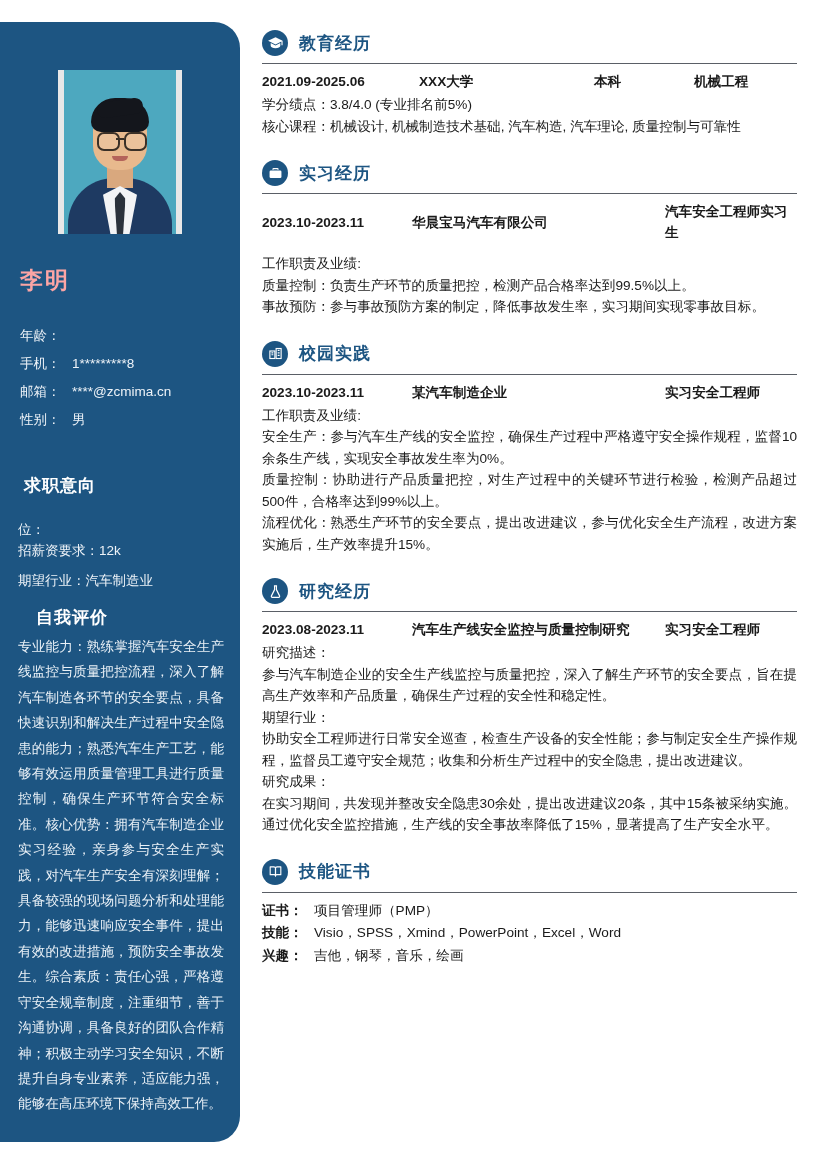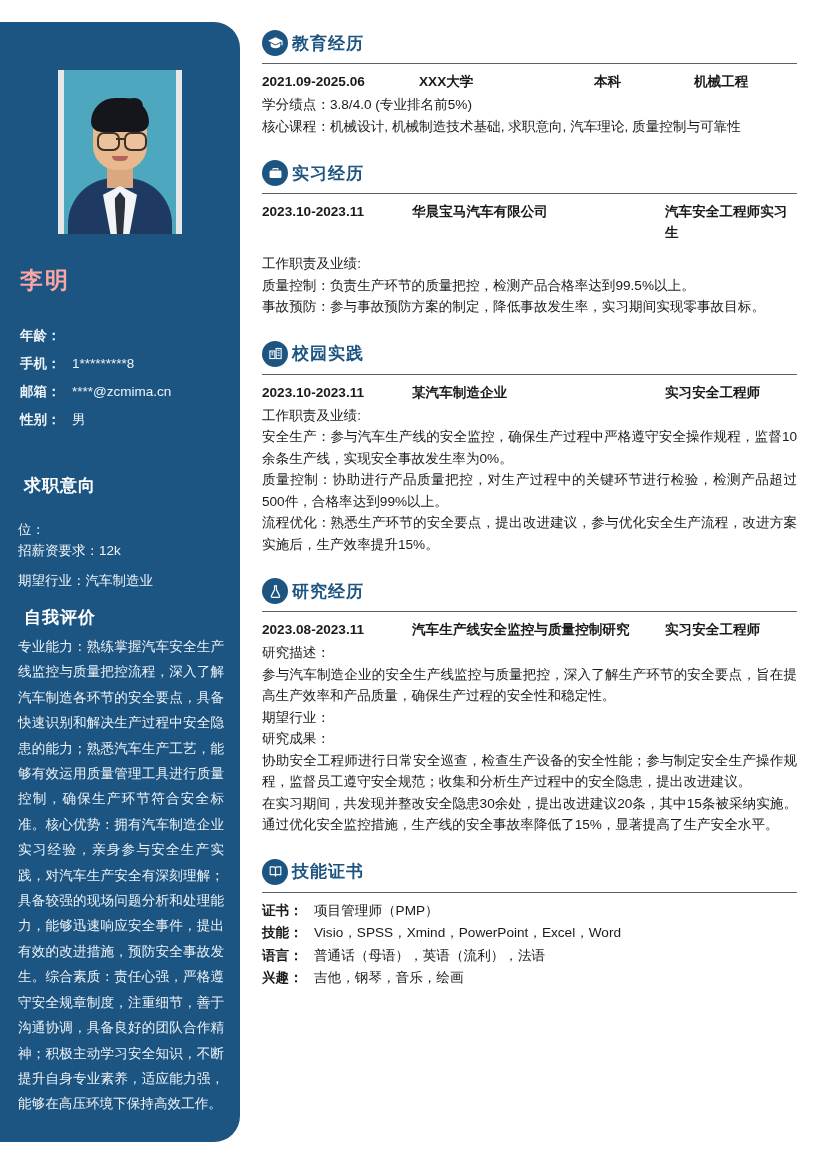--- a/index.html
+++ b/index.html
@@ -85,29 +85,29 @@
   }
 
   .name{
     position:absolute;left:20px;top:243px;
     font-size:23px;font-weight:bold;letter-spacing:2px;color:#fca5a5;
   }
   .infolist{position:absolute;left:20px;top:300px;width:206px;}
   .inforow{
     display:flex;font-size:13.5px;line-height:28px;color:#eef3f8;white-space:nowrap;
   }
-  .inforow .k{width:52px;flex:0 0 52px;font-weight:bold;}
+  .inforow .k{width:52px;flex:0 0 52px;}
   .inforow .v{flex:1 1 auto;}
 
   .side-h{
     position:absolute;left:24px;
     font-size:17px;font-weight:bold;color:#ffffff;letter-spacing:1px;
   }
   .sh-intent{top:452px;}
-  .sh-self{top:584px;}
+  .sh-self{top:584px;margin-left:12px;}
 
   .intent{position:absolute;left:18px;top:484px;width:212px;height:90px;}
   .intent-row{
     font-size:13.5px;line-height:30px;color:#eef3f8;white-space:nowrap;
   }
   .intent-row.r1{position:absolute;top:0;left:0;}
   .intent-row.r1 .k{margin-right:12px;}
   .intent-row.r2{position:absolute;top:30px;left:0;}
   .intent-row.r3{position:absolute;top:60px;left:0;}
   .intent-clip{position:absolute;top:15px;left:0;font-size:13.5px;color:#eef3f8;}
@@ -117,39 +117,39 @@
     font-size:13.6px;line-height:25.4px;color:#eaf1f7;
     text-align:justify;
   }
 
   
   .main{
     position:absolute;left:262px;top:30px;width:535px;
   }
   .section{margin-bottom:2px;}
   .sec-head{
-    display:flex;align-items:center;gap:4px;
+    display:flex;align-items:center;gap:11px;
     padding-bottom:7px;
   }
   .sec-icon{
     width:26px;height:26px;border-radius:50%;
     background:#1d5582;
     display:flex;align-items:center;justify-content:center;
     flex:0 0 26px;
   }
   .sec-icon svg{display:block;}
   .sec-title{
     font-size:17px;font-weight:bold;color:#1d5582;letter-spacing:1px;
   }
   .rule{
     height:1px;background:#5a5f66;width:100%;margin-bottom:7px;
   }
   .rowline{
     display:flex;font-size:13.6px;font-weight:bold;color:#1a1a1a;
-    line-height:21px;margin-bottom:2px;
+    line-height:21px;margin-bottom:2px;align-items:center;
   }
   .rl-date{flex:0 0 150px;}
   .rl-org{flex:1 1 auto;}
   .rl-role{flex:0 0 132px;}
   .edu-rowline .rl-date{flex:0 0 157px;}
   .edu-rowline .rl-org{flex:0 0 175px;}
   .edu-rowline .rl-deg{flex:0 0 100px;}
   .edu-rowline .rl-major{flex:1 1 auto;}
   .body-line{
     font-size:13.6px;line-height:21.5px;color:#1a1a1a;
@@ -233,21 +233,21 @@
         <span class="sec-title">教育经历</span>
       </div>
       <div class="rule"></div>
       <div class="rowline edu-rowline">
         <span class="rl-date">2021.09-2025.06</span>
         <span class="rl-org">XXX大学</span>
         <span class="rl-deg">本科</span>
         <span class="rl-major">机械工程</span>
       </div>
       <p class="body-line"><span>学分绩点：</span><span>3.8/4.0 (专业排名前5%)</span></p>
-      <p class="body-line"><span>核心课程：</span><span>机械设计, 机械制造技术基础, 求职意向, 汽车理论, 质量控制与可靠性</span></p>
+      <p class="body-line"><span>核心课程：</span><span>机械设计, 机械制造技术基础, 汽车构造, 汽车理论, 质量控制与可靠性</span></p>
     </div>
 
     <div class="sec-space"></div>
 
     <div class="section">
       <div class="sec-head">
         <span class="sec-icon">
           <svg width="15" height="15" viewBox="0 0 24 24" fill="#ffffff">
               <path d="M9 3h6a2 2 0 0 1 2 2v1h-2V5H9v1H7V5a2 2 0 0 1 2-2z"></path>
               <rect x="2.5" y="7" width="19" height="12" rx="2"></rect>
@@ -305,22 +305,22 @@
       </div>
       <div class="rule"></div>
       <div class="rowline">
         <span class="rl-date">2023.08-2023.11</span>
         <span class="rl-org">汽车生产线安全监控与质量控制研究</span>
         <span class="rl-role">实习安全工程师</span>
       </div>
       <p class="body-line">研究描述：</p>
       <p class="body-line">参与汽车制造企业的安全生产线监控与质量把控，深入了解生产环节的安全要点，旨在提高生产效率和产品质量，确保生产过程的安全性和稳定性。</p>
       <p class="body-line">期望行业：</p>
+      <p class="body-line">协助安全工程师进行日常安全巡查，检查生产设备的安全性能；参与制定安全生产操作规程，监督员工遵守安全规范；收集和分析生产过程中的安全隐患，提出改进建议。</p>
       <p class="body-line">研究成果：</p>
-      <p class="body-line">协助安全工程师进行日常安全巡查，检查生产设备的安全性能；参与制定安全生产操作规程，监督员工遵守安全规范；收集和分析生产过程中的安全隐患，提出改进建议。</p>
       <p class="body-line">在实习期间，共发现并整改安全隐患30余处，提出改进建议20条，其中15条被采纳实施。通过优化安全监控措施，生产线的安全事故率降低了15%，显著提高了生产安全水平。</p>
     </div>
 
     <div class="sec-space"></div>
 
     <div class="section">
       <div class="sec-head">
         <span class="sec-icon">
           <svg width="15" height="15" viewBox="0 0 24 24" fill="none" stroke="#ffffff" stroke-width="1.8" stroke-linejoin="round">
               <path d="M3.5 4.5h6A2.5 2.5 0 0 1 12 7v12a2 2 0 0 0-2-2H3.5V4.5z"></path>
@@ -332,23 +332,19 @@
       <div class="rule"></div>
       <div class="kv">
         <span class="kk">证书：</span>
         <span class="vv">项目管理师（PMP）</span>
       </div>
       <div class="kv">
         <span class="kk">技能：</span>
         <span class="vv">Visio，SPSS，Xmind，PowerPoint，Excel，Word</span>
       </div>
       <div class="kv">
-        <span class="kk">语言：</span>
-        <span class="vv">普通话（母语），英语（流利），法语</span>
-      </div>
-      <div class="kv">
         <span class="kk">兴趣：</span>
         <span class="vv">吉他，钢琴，音乐，绘画</span>
       </div>
     </div>
 
   </div>
 </div>
 
 </body></html>

